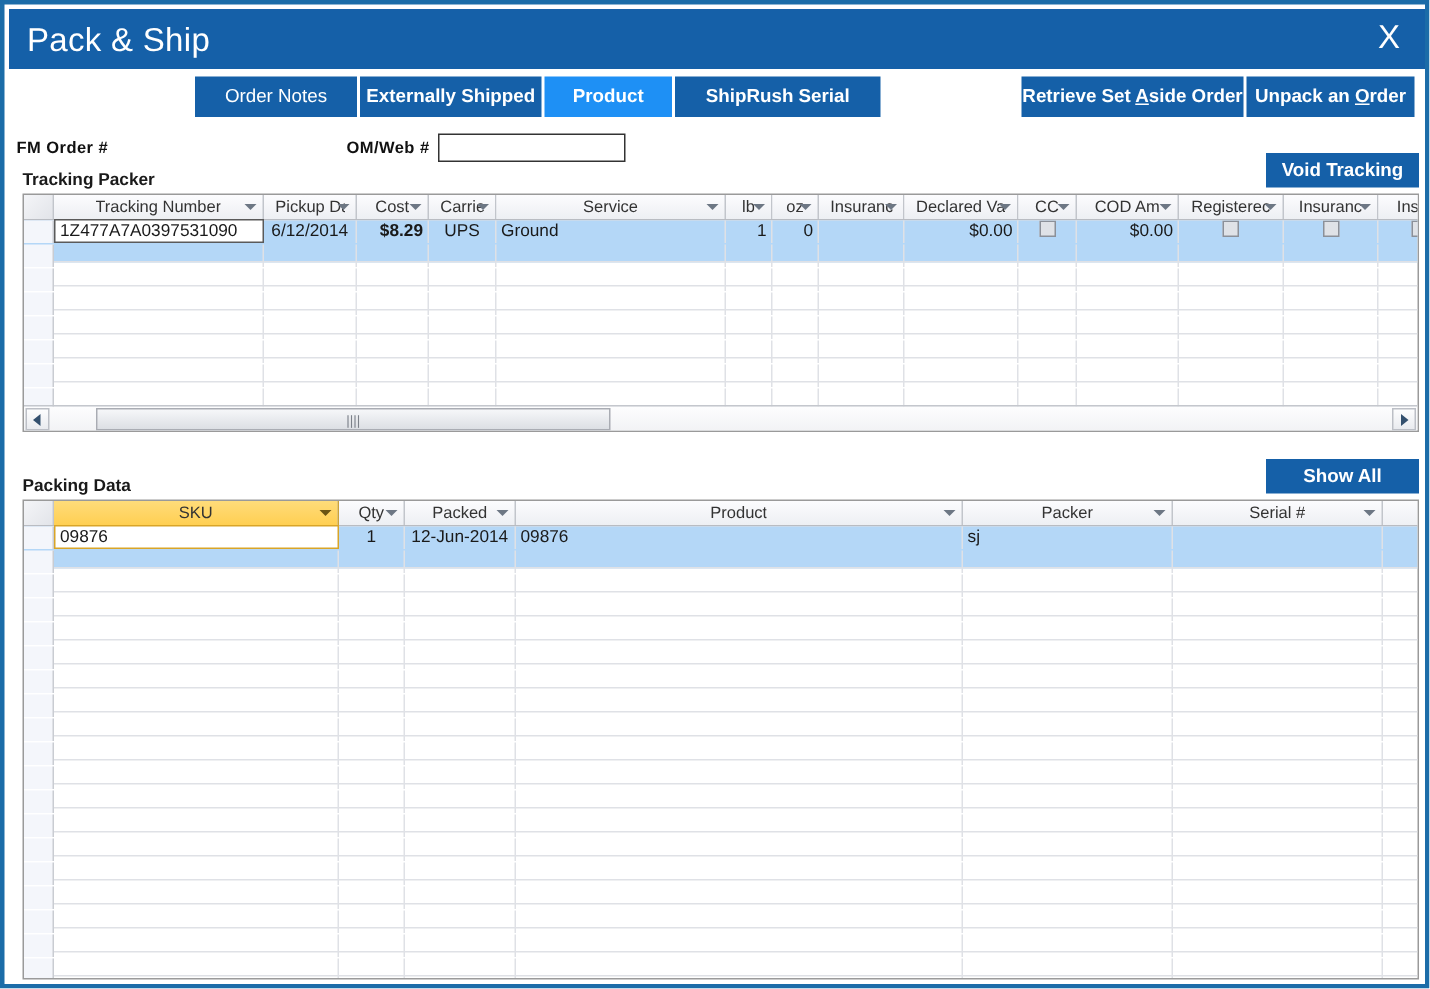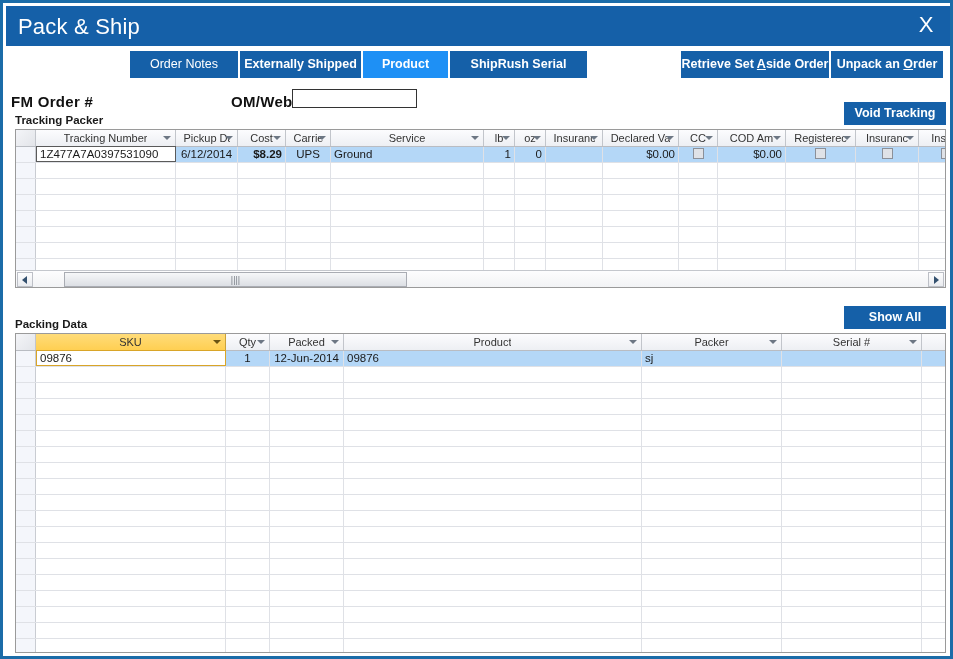--- a/index.html
+++ b/index.html
@@ -84,21 +84,21 @@
   .tab u { text-decoration: underline; }
 
   
   .fieldrow {
     position: absolute;
     left: 0; top: 86px;
     width: 947px; height: 22px;
   }
   .fieldlabel {
     position: absolute;
-    font-size: 15px;
+    font-size: 11px;
     font-weight: bold;
     color: #111111;
     font-family: "Liberation Sans Narrow", "Liberation Sans", sans-serif;
     white-space: nowrap;
     letter-spacing: 0.3px;
   }
   .textbox {
     position: absolute;
     box-sizing: border-box;
     background: #ffffff;
@@ -196,21 +196,21 @@
   .hcell.gold .arrow { border-top-color: #6a5413; }
   .hcell.corner {
     background: linear-gradient(135deg, #f4f5f8 0%, #e2e4e9 100%);
     border-right: 1px solid #c2c5cb;
   }
 
   .gridbody { position: relative; }
   .grow {
     position: absolute;
     left: 0; right: 0;
-    height: 16px;
+    height: 28px;
     box-sizing: border-box;
     border-bottom: 1px solid #dfe1e6;
   }
   .grow.selected { background: #b4d7f7; }
   .gcell {
     position: absolute;
     top: 0;
     height: 15px;
     line-height: 15px;
     box-sizing: border-box;

